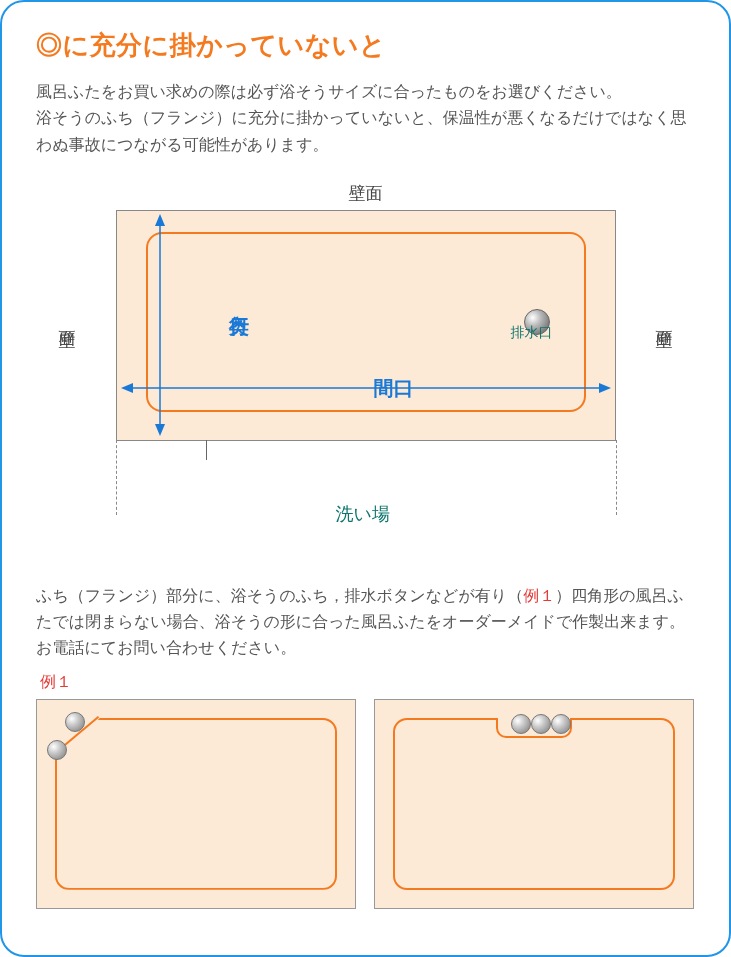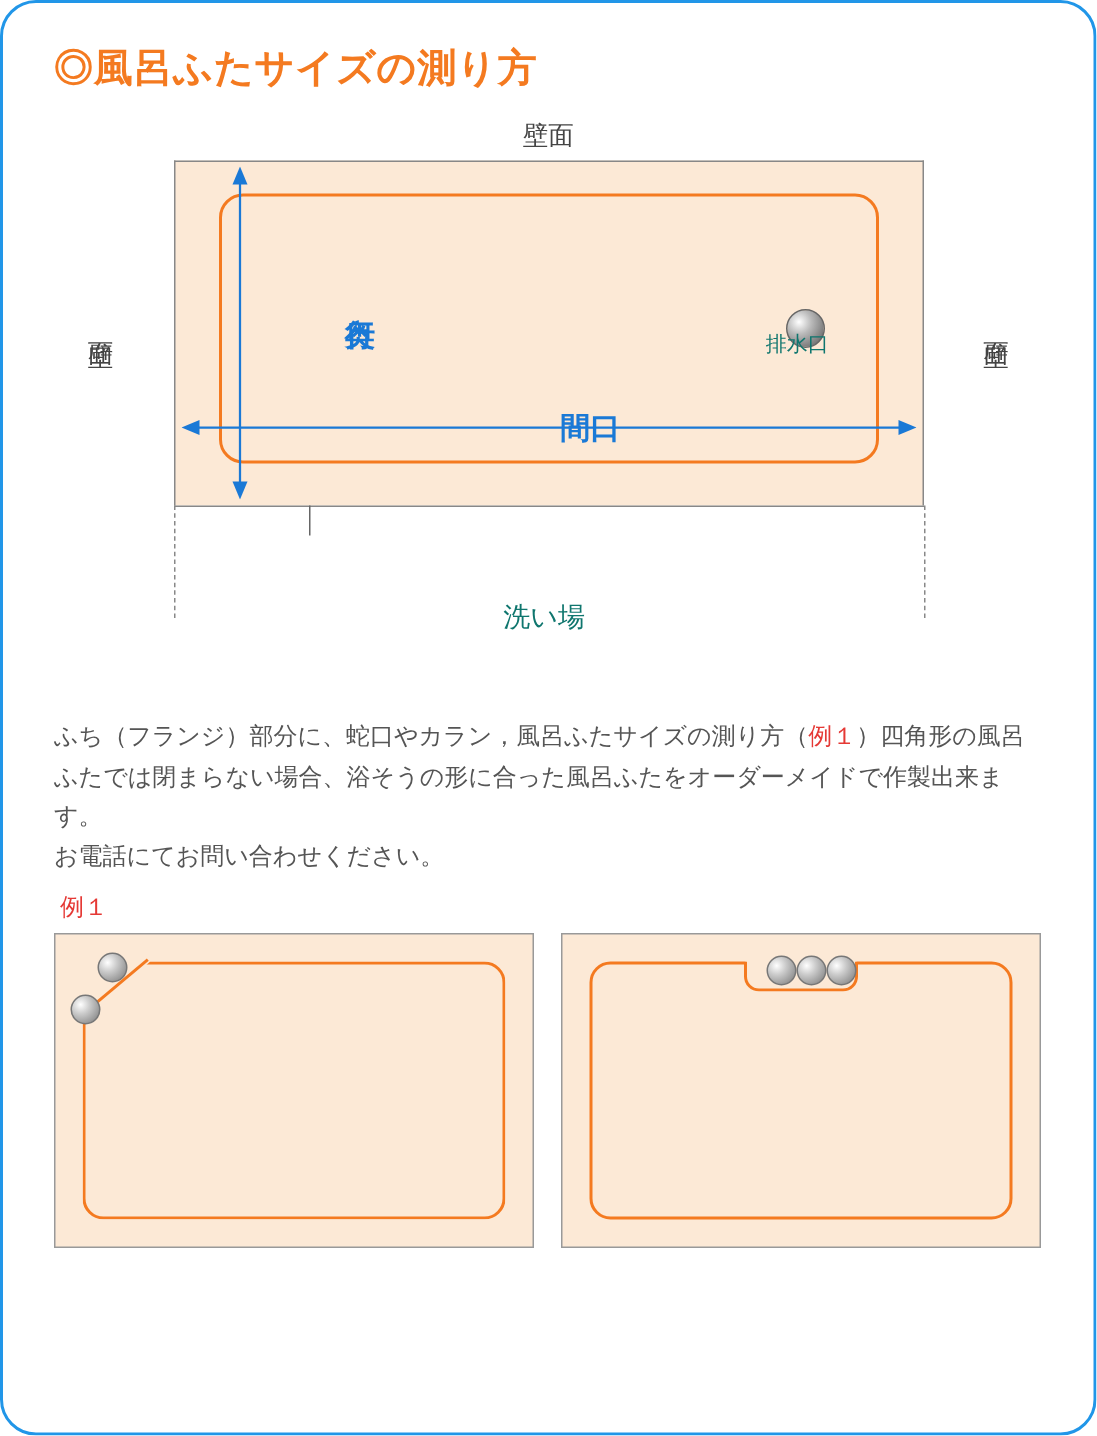--- a/index.html
+++ b/index.html
@@ -133,22 +133,24 @@
     position:absolute;width:18px;height:18px;border-radius:50%;
     background:radial-gradient(circle at 32% 32%,#fff 0%,#ccc 35%,#777 100%);
     border:1px solid #777;z-index:4;
   }
 </style>
 </head>
 <body>
 
 <div class="card">
 
-  <h1>◎風呂ふたサイズの測り方</h1>
-
+  <h1>◎に充分に掛かっていないと</h1>
+
+  <p class="lead" style="white-space:pre-line">風呂ふたをお買い求めの際は必ず浴そうサイズに合ったものをお選びください。
+浴そうのふち（フランジ）に充分に掛かっていないと、保温性が悪くなるだけではなく思わぬ事故につながる可能性があります。</p>
 
   <div class="figure-wrap">
     <div class="wall top">壁面</div>
     <div class="wall left vert">壁面</div>
     <div class="wall right vert">壁面</div>
 
     <div class="tub"></div>
     <div class="tub-bottom"></div>
     <div class="dash-l"></div>
     <div class="dash-r"></div>
@@ -170,21 +172,21 @@
     <div class="dim width">間口</div>
 
     <div class="drain"></div>
     <div class="drain-lbl">排水口</div>
 
     <div class="flange-tick"></div>
     <div class="wash-lbl">洗い場</div>
   </div>
 
   <p class="body" style="white-space:pre-line">
-    <span>ふち（フランジ）部分に、蛇口やカラン，風呂ふたサイズの測り方（</span><span class="red">例１</span><span>）四角形の風呂ふたでは閉まらない場合、浴そうの形に合った風呂ふたをオーダーメイドで作製出来ます。
+    <span>ふち（フランジ）部分に、浴そうのふち，排水ボタンなどが有り（</span><span class="red">例１</span><span>）四角形の風呂ふたでは閉まらない場合、浴そうの形に合った風呂ふたをオーダーメイドで作製出来ます。
 お電話にてお問い合わせください。</span>
   </p>
 
   <div class="ex-lbl">例１</div>
 
   <div class="ex-row">
 
     <div class="ex">
       <div class="shape ex1-path"></div>
       <div class="ex1-corner"></div>

